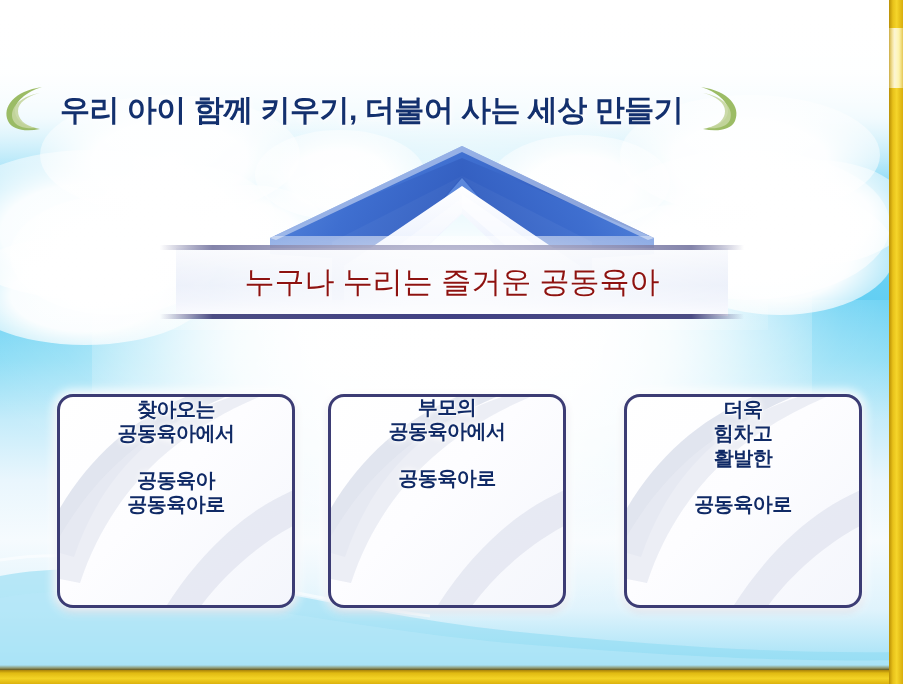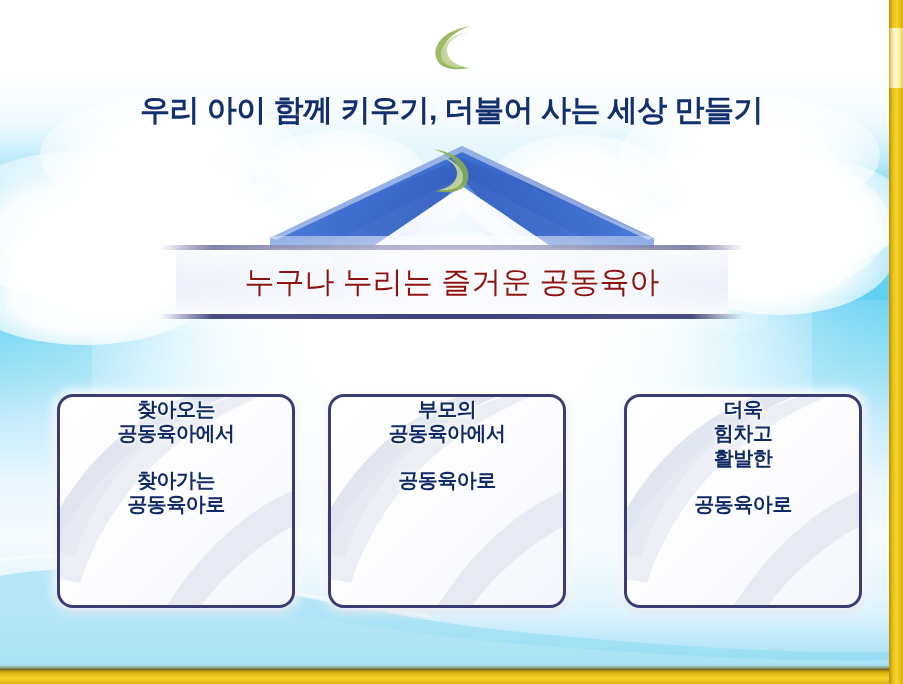--- a/index.html
+++ b/index.html
@@ -108,23 +108,21 @@
 
   
   .title-row {
     position: absolute;
     left: 0;
     top: 82px;
     width: 903px;
     height: 56px;
     display: flex;
     align-items: center;
-    justify-content: center;
     gap: 14px;
-    flex-direction: column;
   }
   .title-text {
     font-size: 30px;
     font-weight: bold;
     color: #13306e;
     letter-spacing: -0.5px;
     white-space: nowrap;
     text-shadow: 0 0 6px rgba(255,255,255,0.95),
                  0 0 10px rgba(255,255,255,0.85),
                  1px 1px 0 rgba(255,255,255,0.6);
@@ -206,21 +204,21 @@
     box-shadow: 0 0 10px 4px rgba(255,255,255,0.95),
                 0 3px 7px rgba(40,40,90,0.30),
                 inset 0 1px 0 rgba(255,255,255,0.9);
     overflow: hidden;
     display: flex;
     flex-direction: column;
     align-items: center;
     justify-content: flex-start;
   }
   .card:nth-child(1) { left: 0px; }
-  .card:nth-child(2) { left: 271px; }
+  .card:nth-child(2) { left: 271px; font-family: Liberation Mono, monospace; }
   .card:nth-child(3) { left: 567px; }
 
   .card-swoosh { position:absolute; left:0; top:0; width:100%; height:100%; pointer-events:none; }
 
   .card-body {
     position: relative;
     z-index: 2;
     text-align: center;
     line-height: 1.22;
   }
@@ -374,21 +372,21 @@
     <div class="card">
       <svg class="card-swoosh" viewBox="0 0 232 208" preserveAspectRatio="none">
         <path d="M-20 150 C20 60, 80 10, 170 -16 L210 -16 C110 14, 46 66, 14 160 Z" fill="#d7dce9" opacity="0.75"></path>
         <path d="M-20 178 C24 80, 92 22, 190 -6 L214 -6 C120 30, 52 90, 20 186 Z" fill="#e7eaf3" opacity="0.8"></path>
         <path d="M96 226 C140 150, 196 104, 252 86 L252 120 C204 140, 156 182, 128 228 Z" fill="#dfe3ee" opacity="0.7"></path>
       </svg>
       <div class="card-body">
         <div class="card-line">찾아오는</div>
         <div class="card-line">공동육아에서</div>
         <div class="card-gap"></div>
-        <div class="card-line">찾아가는</div>
+        <div class="card-line">공동육아</div>
         <div class="card-line">공동육아로</div>
       </div>
     </div>
 
     <div class="card">
       <svg class="card-swoosh" viewBox="0 0 232 208" preserveAspectRatio="none">
         <path d="M-20 150 C20 60, 80 10, 170 -16 L210 -16 C110 14, 46 66, 14 160 Z" fill="#d7dce9" opacity="0.75"></path>
         <path d="M-20 178 C24 80, 92 22, 190 -6 L214 -6 C120 30, 52 90, 20 186 Z" fill="#e7eaf3" opacity="0.8"></path>
         <path d="M96 226 C140 150, 196 104, 252 86 L252 120 C204 140, 156 182, 128 228 Z" fill="#dfe3ee" opacity="0.7"></path>
       </svg>

